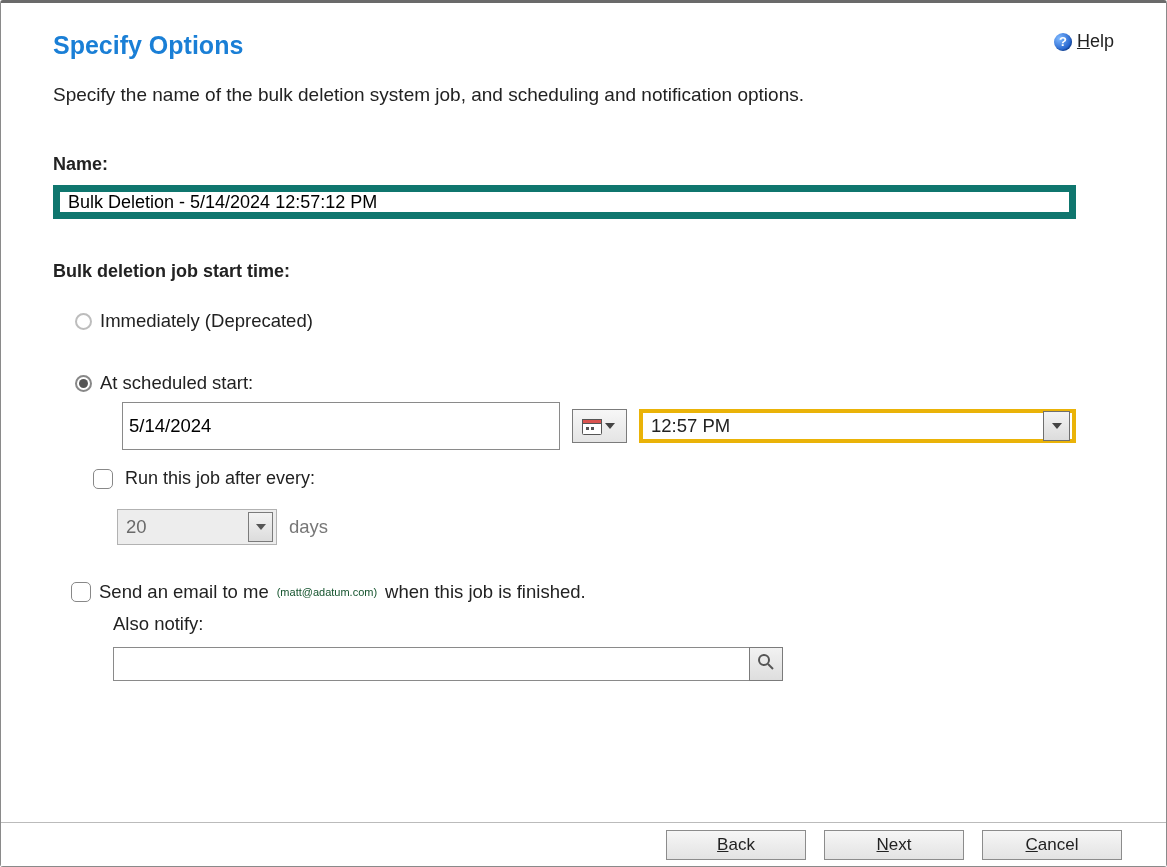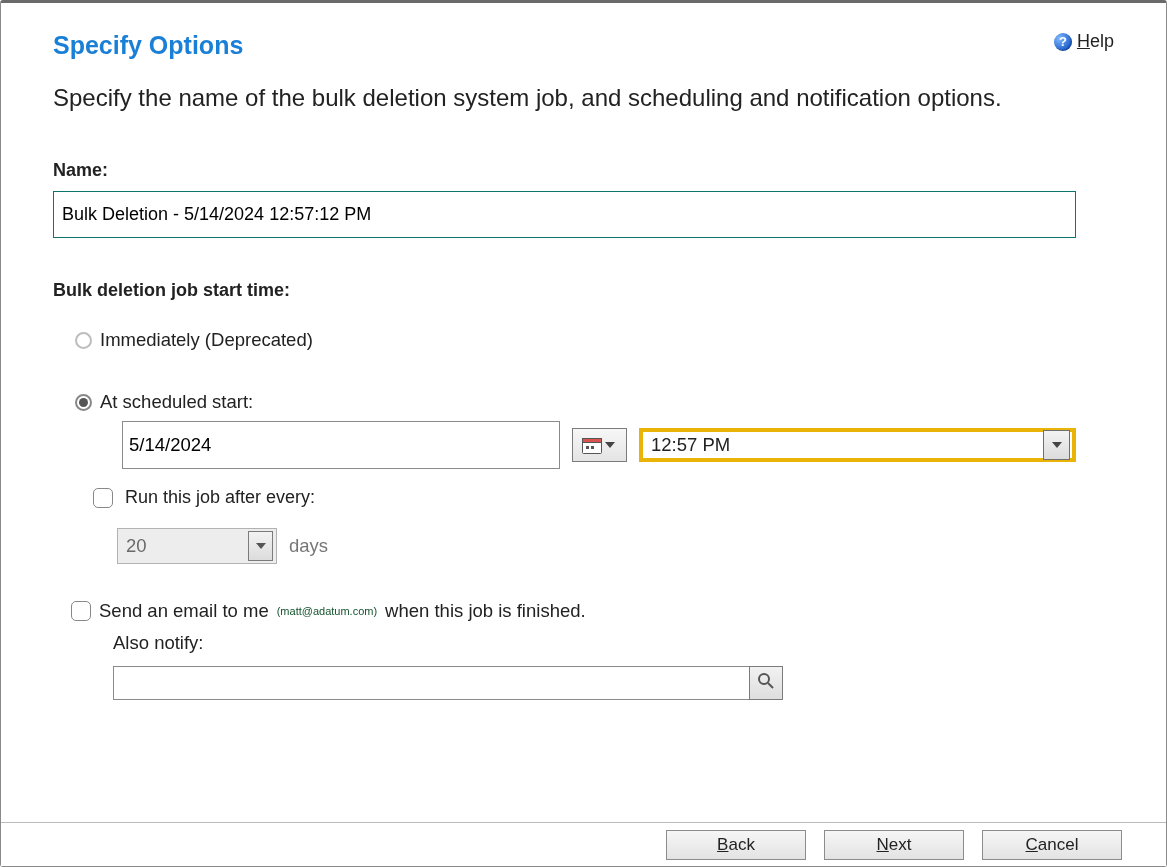--- a/index.html
+++ b/index.html
@@ -40,28 +40,28 @@
     }
     .help-icon {
       width: 18px; height: 18px; border-radius: 9px;
       background: radial-gradient(circle at 30% 30%, #7fb9ff, #1a5ac8 75%);
       display: inline-flex; align-items: center; justify-content: center;
       color: #fff; font-weight: 700; font-size: 13px;
       box-shadow: inset -1px -1px 1px rgba(0,0,0,.25);
     }
     .underline-letter { text-decoration: underline; }
     .desc {
-      font-size: 24px;
+      font-size: 19px;
       margin-bottom: 48px;
     }
     .form-label-bold { font-weight: 700; margin-bottom: 10px; }
     input.text-field {
       width: 1023px;
-      height: 47px;
-      border: 1px solid #0f766e;
+      height: 34px;
+      border: 7px solid #0f766e;
       padding: 3px 8px;
       font-size: 18px;
       font-family: inherit;
     }
     .section2 { margin-top: 42px; }
     .indent { margin-left: 22px; }
     .radio-row, .check-row {
       display: flex; align-items: center; gap: 8px;
       margin-bottom: 8px;
       font-size: 18.5px;

